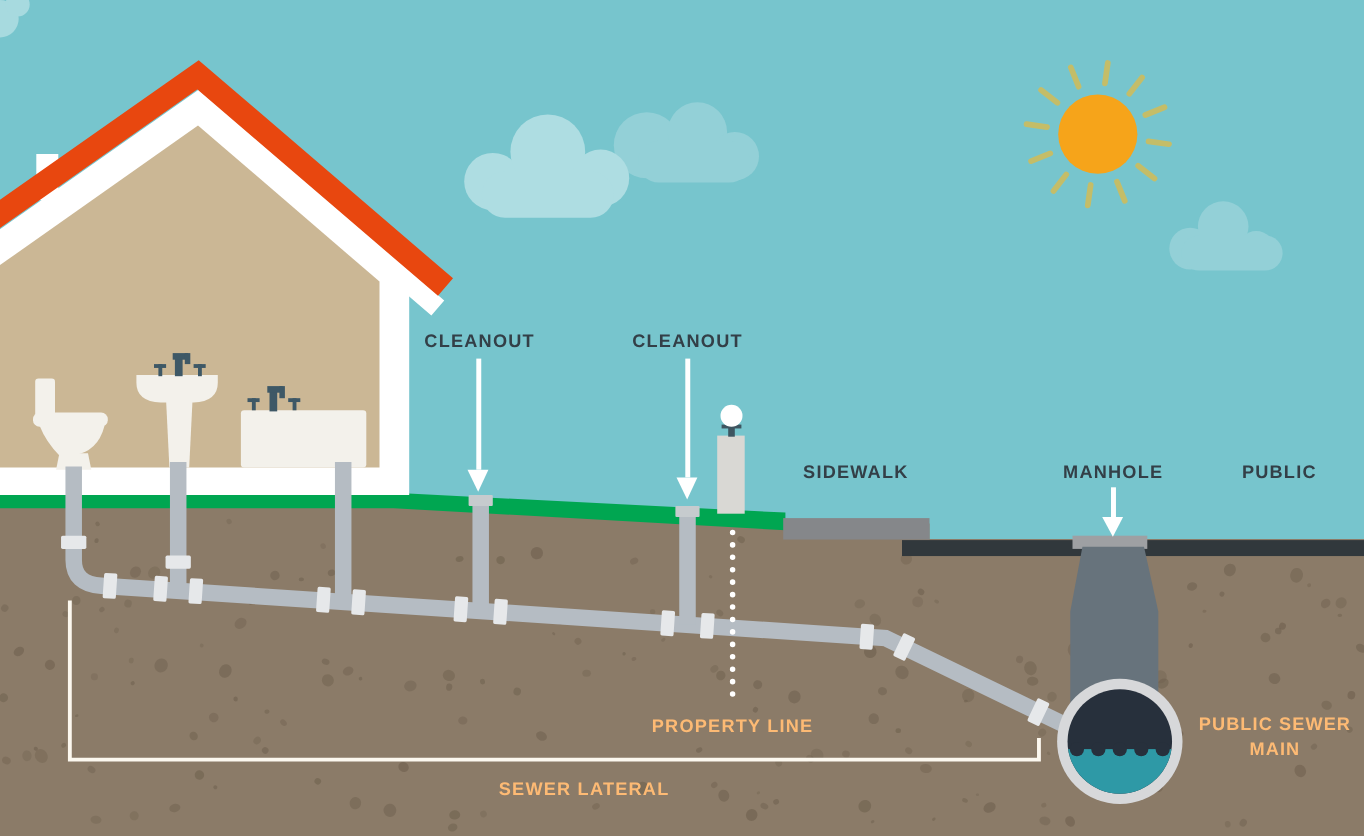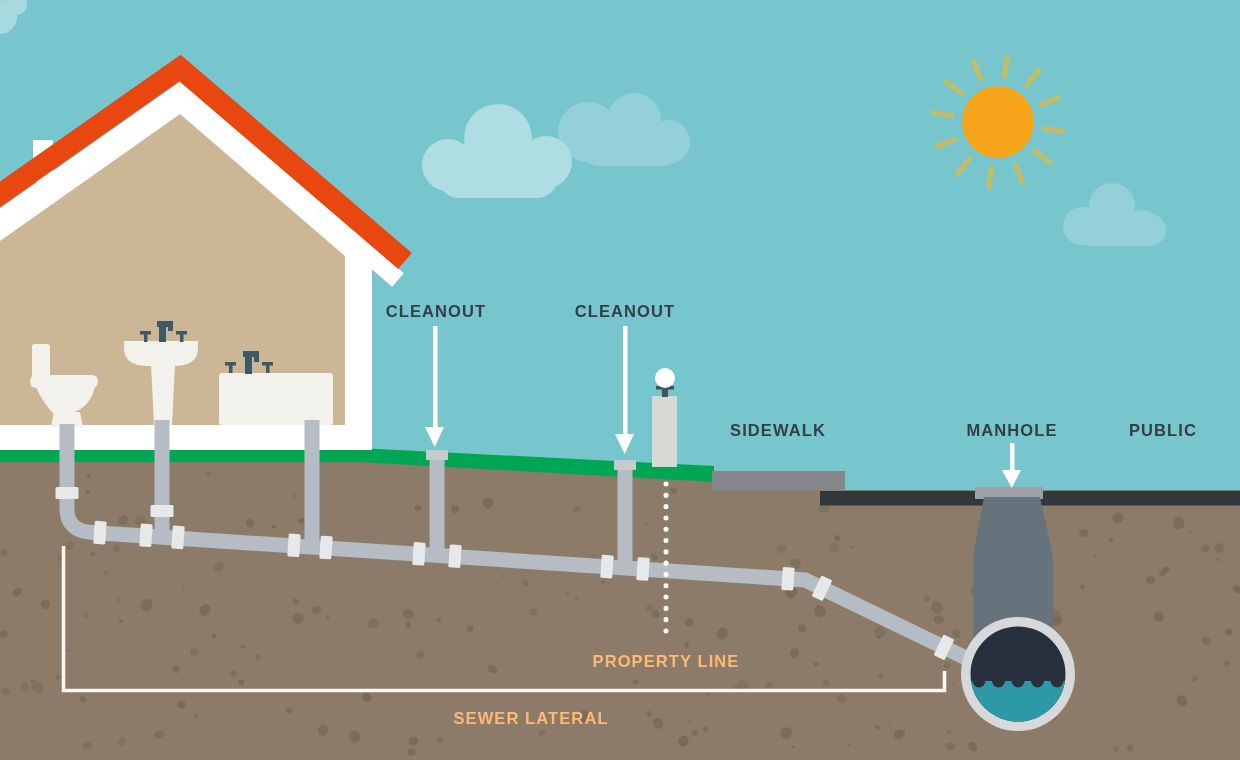--- a/index.html
+++ b/index.html
@@ -363,13 +363,17 @@
   </g>
 </svg>
 
 <div class="lbl" style="left:436px;top:311px">CLEANOUT</div>
 <div class="lbl" style="left:625px;top:311px">CLEANOUT</div>
 <div class="lbl" style="left:778px;top:430px">SIDEWALK</div>
 <div class="lbl" style="left:1012px;top:430px">MANHOLE</div>
 <div class="lbl" style="left:1163px;top:430px">PUBLIC</div>
 <div class="lbl light" style="left:666px;top:661px">PROPERTY LINE</div>
 <div class="lbl light" style="left:531px;top:718px">SEWER LATERAL</div>
+<div class="lbl light twoline" style="left:1159px;top:670px">
+  <span>PUBLIC SEWER</span>
+  <span>MAIN</span>
 </div>
+</div>
 
 </body></html>

